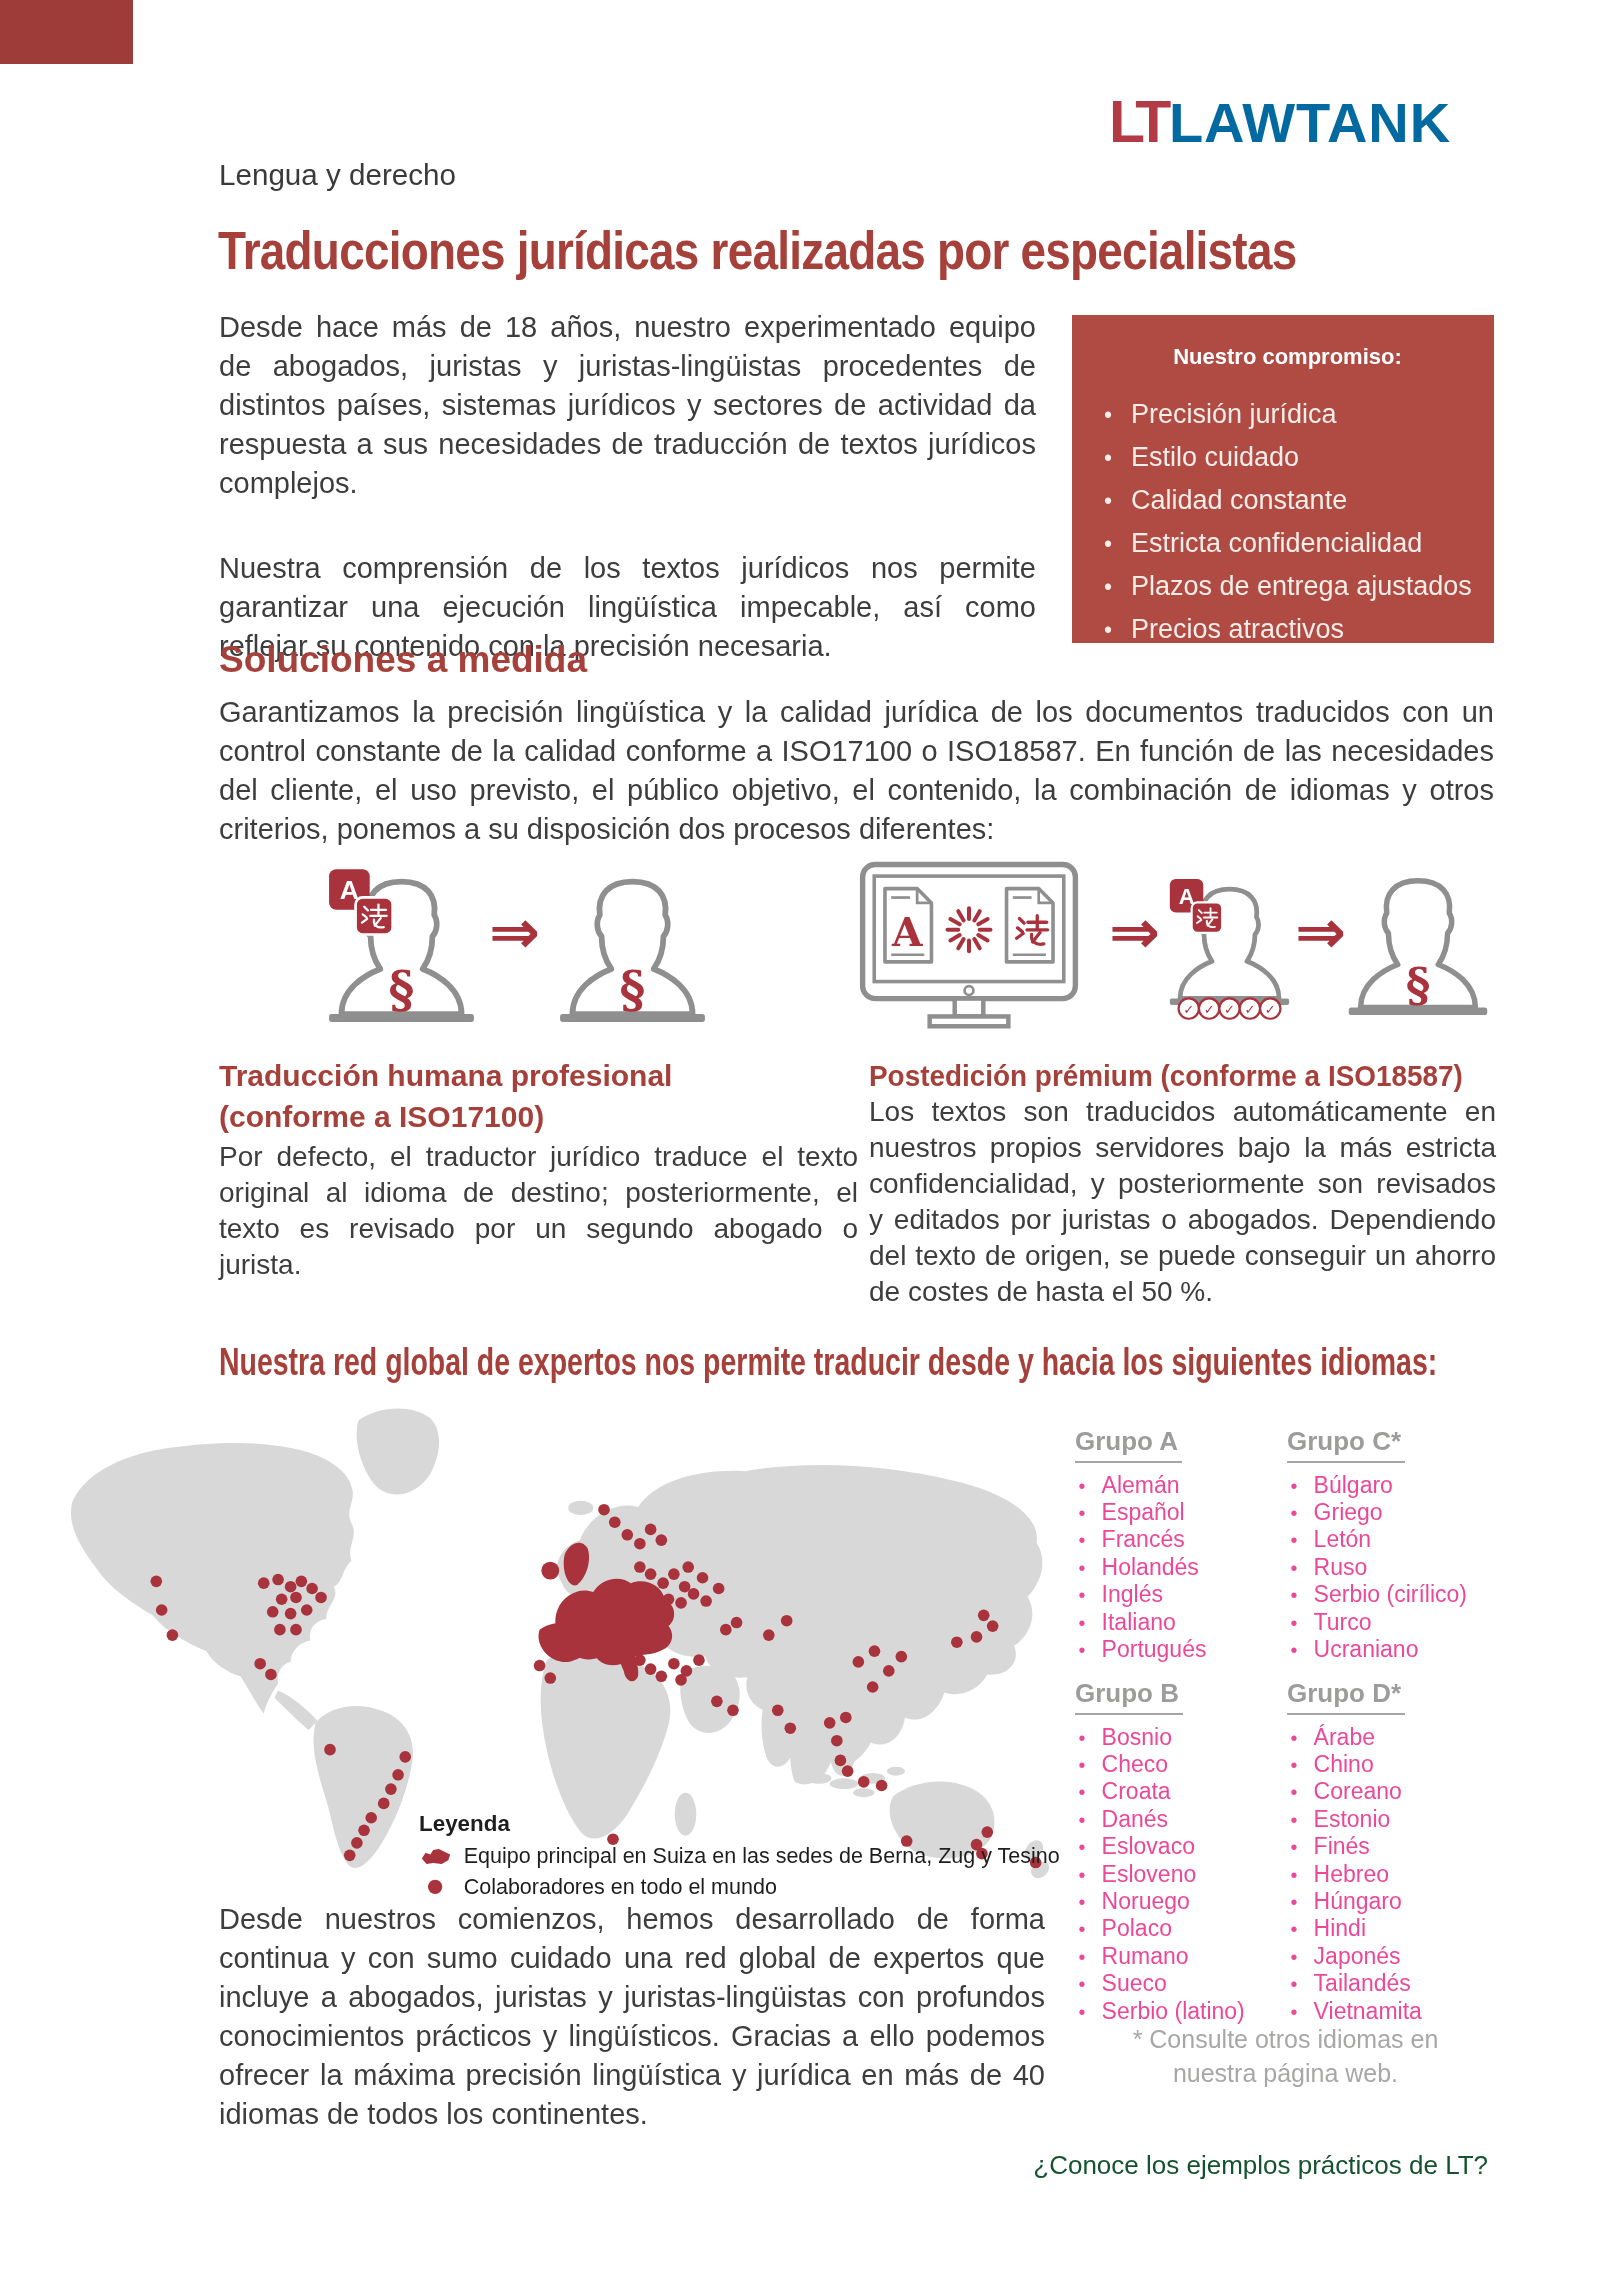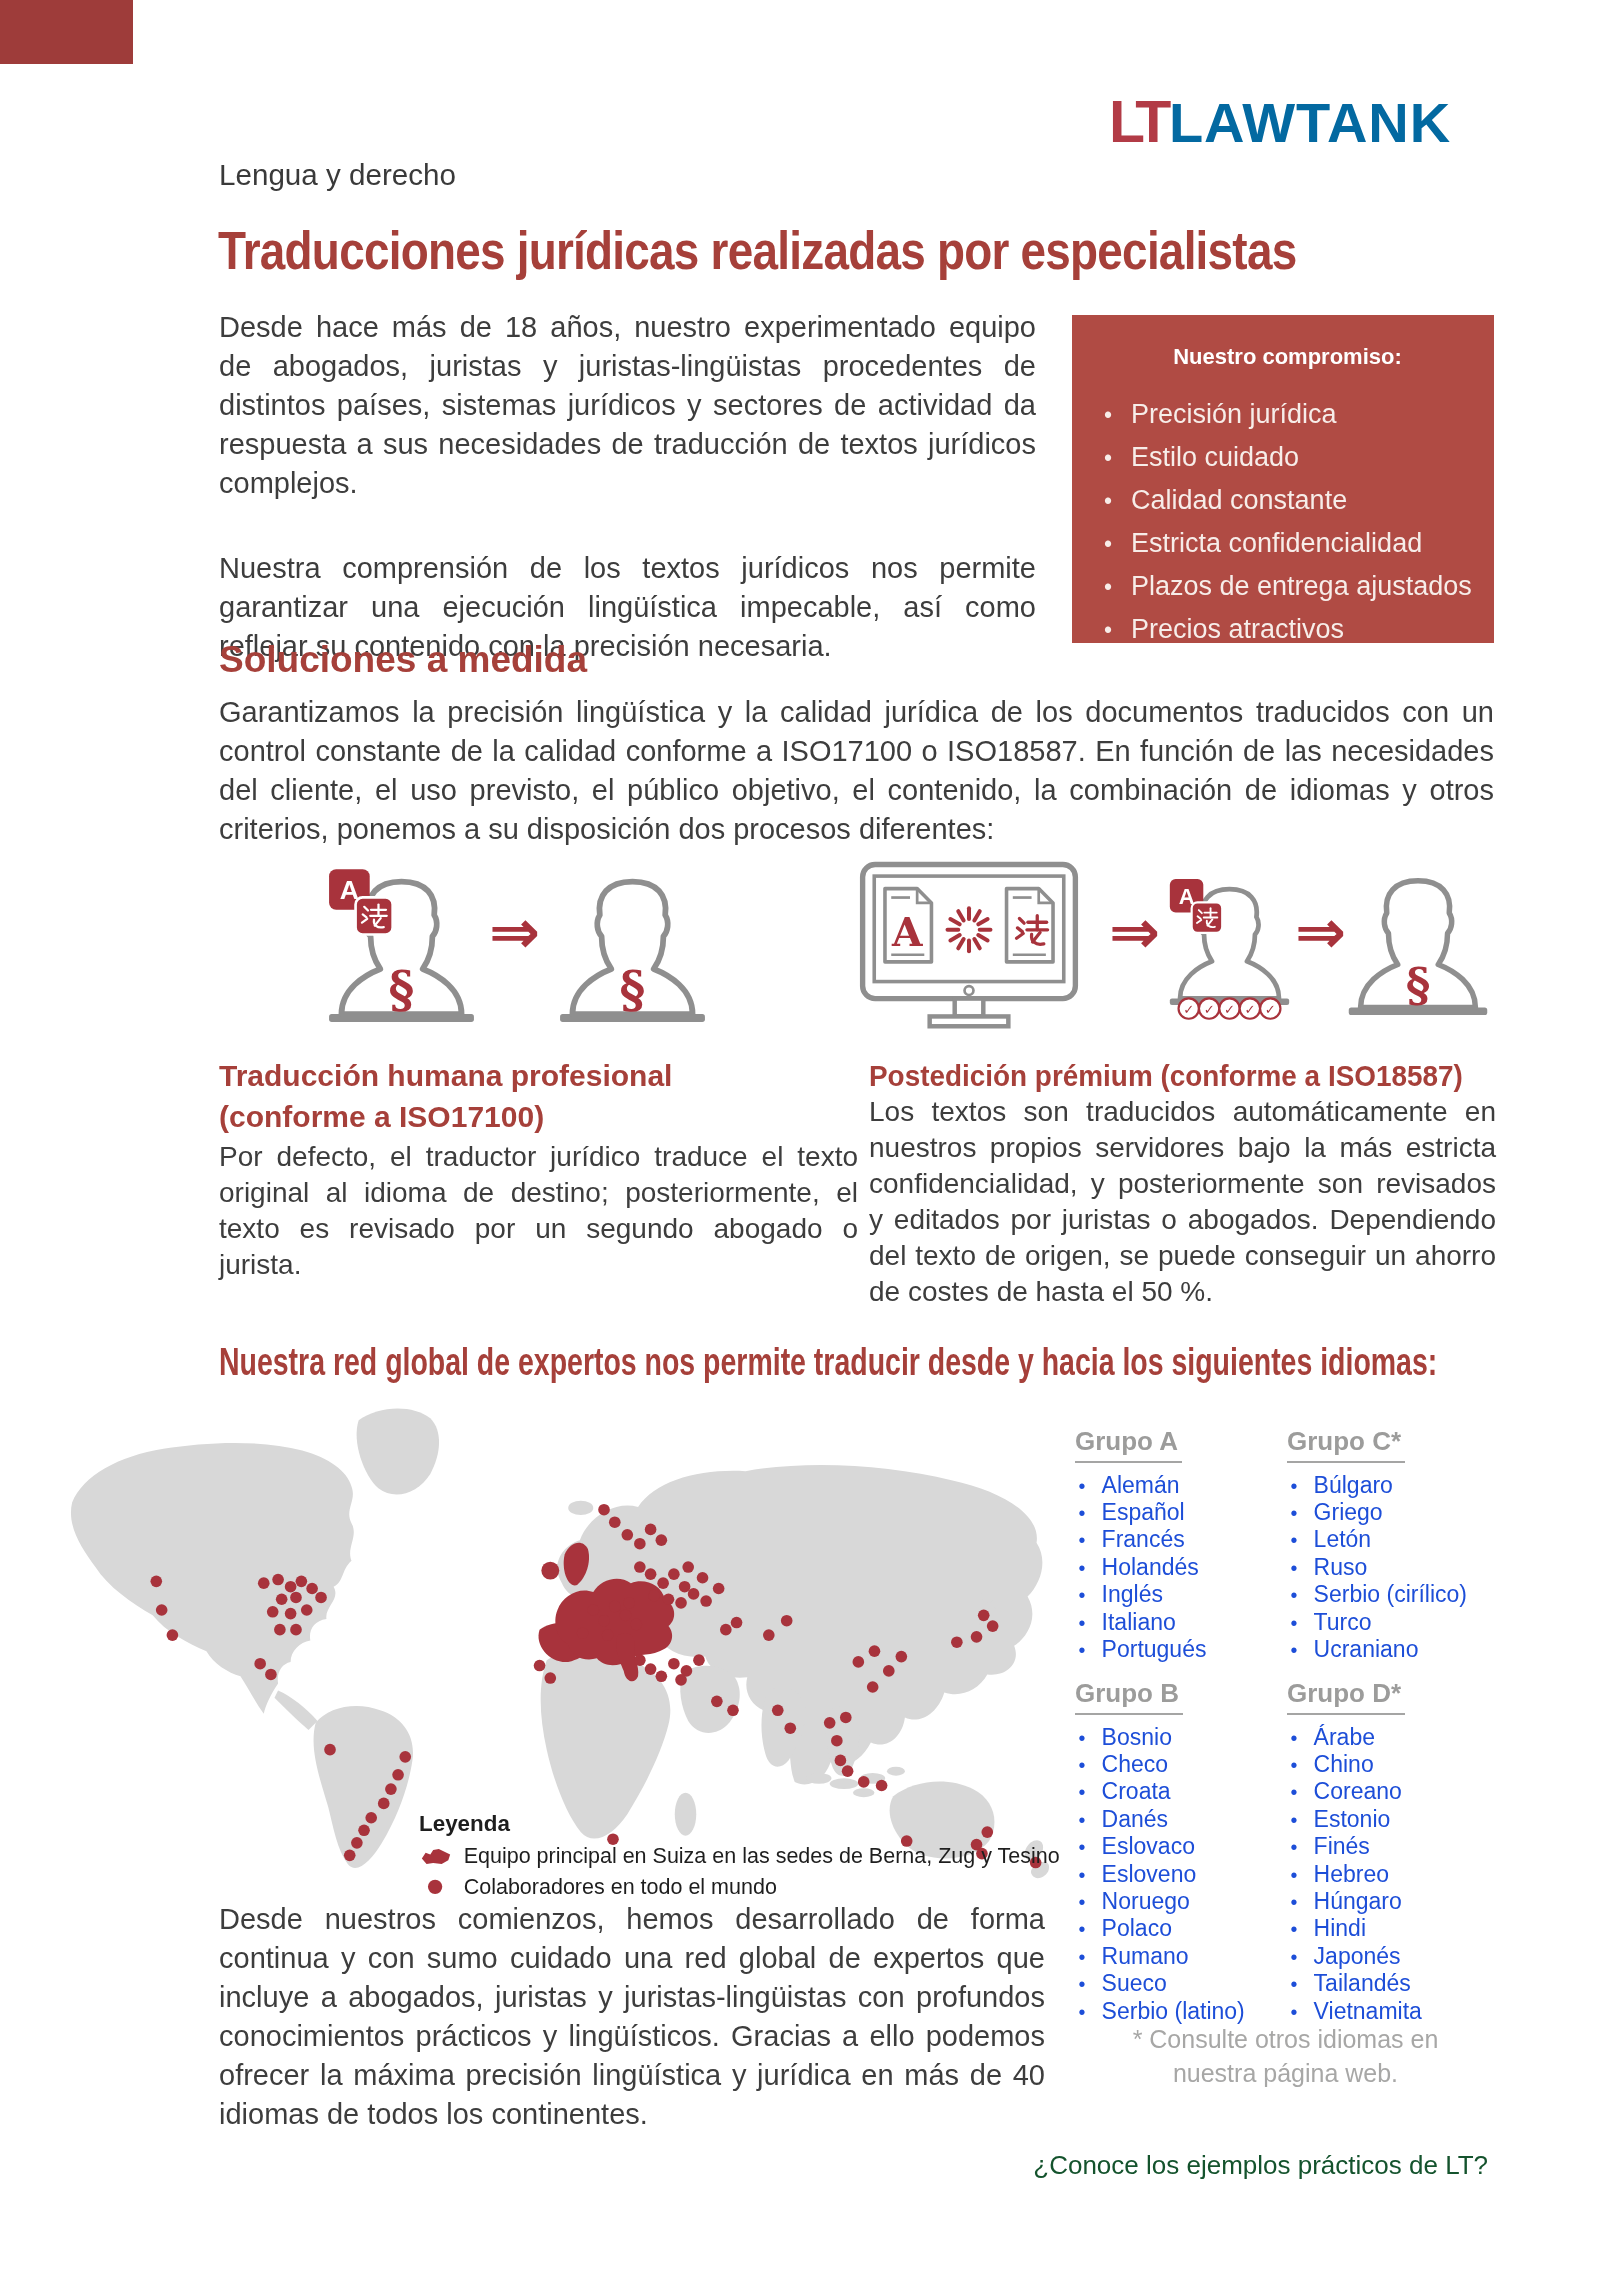--- a/index.html
+++ b/index.html
@@ -56,21 +56,21 @@
   .legend{left:419px;top:1811px;font-size:21.5px;color:#1e1e1e}
   .legend-title{font-weight:bold;font-size:22.4px;margin-bottom:7.2px}
   .legend-row{display:flex;align-items:center;gap:10.7px;margin-bottom:5.4px}
   .legend-row svg{flex:0 0 auto}
 
   
   .lang-col{position:absolute;width:211px}
   .lang-h{font-size:26px;font-weight:bold;color:#9c9c9b;border-bottom:2.7px solid #a5a5a4;
           display:inline-block;padding:0 3.6px 3.6px 0;margin-bottom:9px}
   .lang-col ul{list-style:none}
-  .lang-col li{font-size:23px;line-height:26.4px;color:#1d4ed8;white-space:nowrap}
+  .lang-col li{font-size:23px;line-height:26.4px;color:#ec4899;white-space:nowrap}
   .lang-col li::before{content:"•";display:inline-block;width:23px;text-align:left;
                        padding-left:3.6px;font-size:19.7px}
   .footnote{left:1073px;top:2022px;width:425px;text-align:center;font-size:25px;
             line-height:34px;color:#a7a7a6}
 
   
   .closing{left:219px;top:1900px;width:826px;font-size:29px;line-height:39px}
   .footer{right:133px;top:2146px;font-size:26px;line-height:39px;color:#14532d}
 </style>
 </head>

